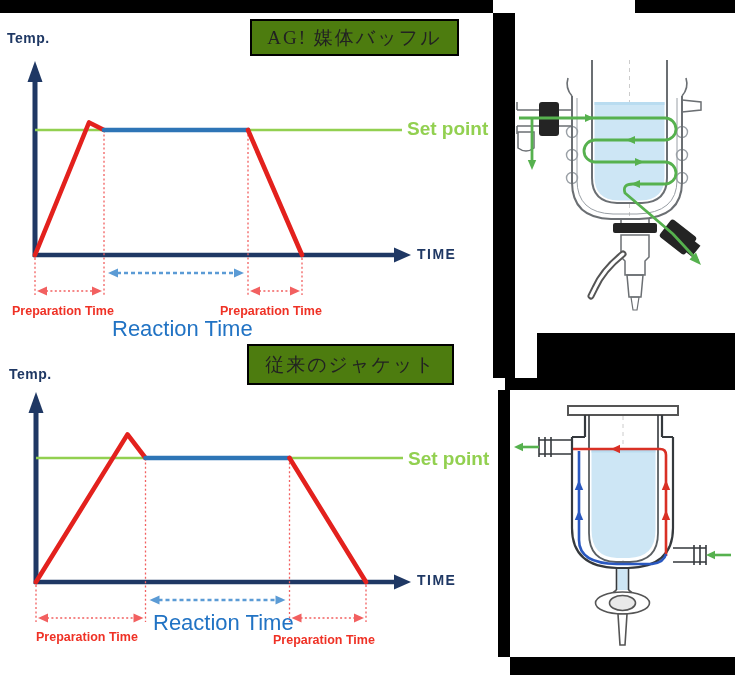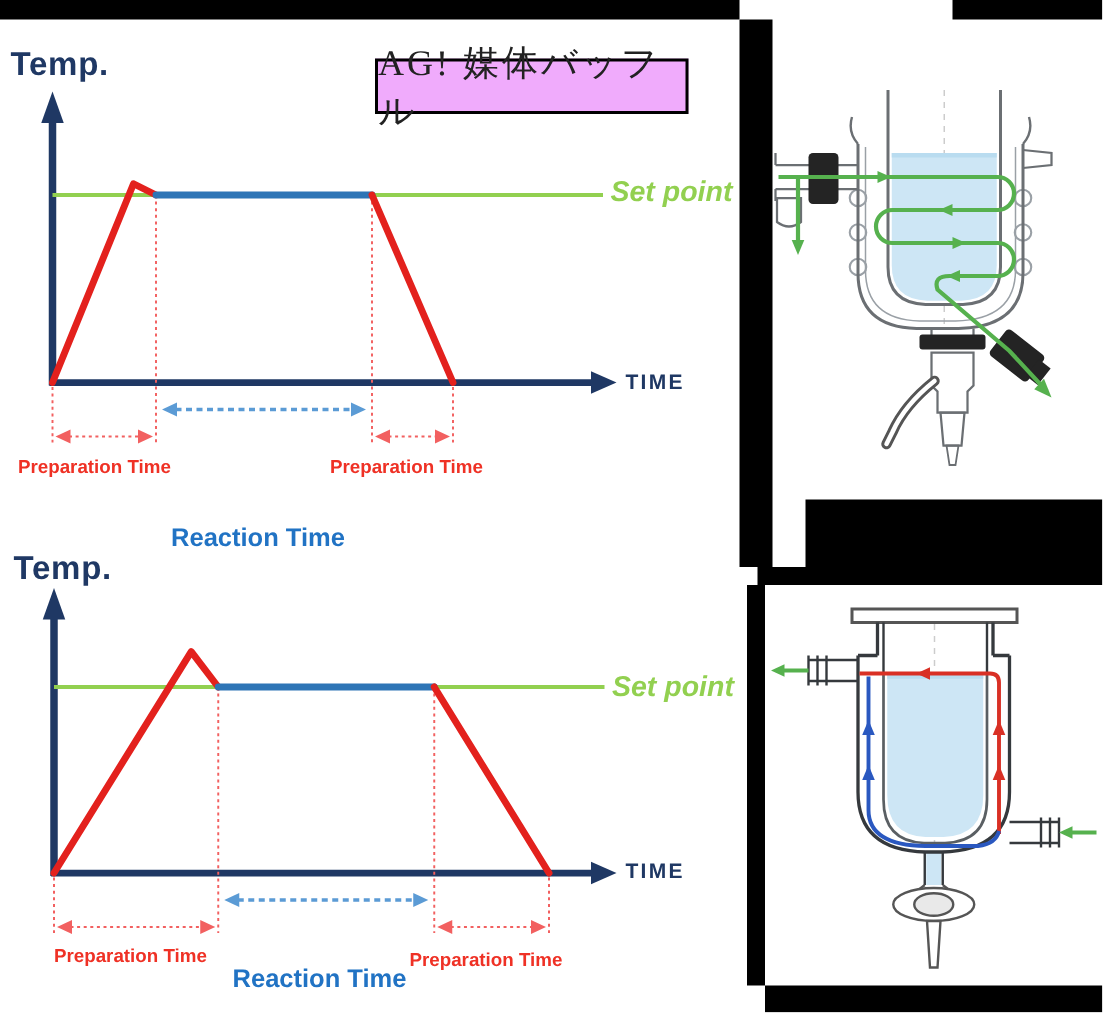--- a/index.html
+++ b/index.html
@@ -2,28 +2,28 @@
 <html style="--navy: #1f3864; --green: #92d050; --ltext: #ef3125; --rtext: #2173c4; --liquid: #cde6f5; --fgreen: #56b14e; --drred: #d93025; --drblue: #2a58c0;"><head>
 <meta charset="utf-8">
 <style>
   html,body{margin:0;padding:0;background:#fff;}
   #stage{position:relative;width:735px;height:675px;background:#fff;overflow:hidden;
          font-family:"Liberation Sans",sans-serif;}
   .blk{position:absolute;background:#000;}
   .chart-svg{position:absolute;left:0;}
   .lbl{position:absolute;white-space:nowrap;}
   .navy-lbl{color:var(--navy);font-weight:700;}
-  .temp-lbl{font-size:22px;letter-spacing:0.5px;}
+  .temp-lbl{font-size:14px;letter-spacing:0.5px;}
   .time-lbl{font-size:14px;letter-spacing:1.5px;}
-  .green-lbl{color:var(--green);font-weight:700;font-size:19px;font-style:italic;}
+  .green-lbl{color:var(--green);font-weight:700;font-size:19px;}
   .prep-lbl{color:var(--ltext);font-size:12.5px;font-weight:700;width:110px;text-align:left;white-space:nowrap;}
-  .react-lbl{color:var(--rtext);font-size:17px;font-weight:700;width:120px;text-align:center;margin-top:33px;}
-  .title-box{position:absolute;border:2px solid #000;background:#f0abfc;display:flex;
+  .react-lbl{color:var(--rtext);font-size:22px;font-weight:400;width:120px;text-align:center;}
+  .title-box{position:absolute;border:2px solid #000;background:#4d7c0f;display:flex;
              align-items:center;justify-content:center;
-             font-family:"Liberation Serif",serif;font-size:24px;color:#222;letter-spacing:2px;margin-top:20px;}
+             font-family:"Liberation Serif",serif;font-size:19px;color:#222;letter-spacing:2px;}
   .axis{color:var(--navy);}
   .panel-svg{position:absolute;}
 </style>
 </head>
 <body>
 
 <div id="stage">
 
   <div class="blk" style="left:0;top:0;width:493px;height:13px"></div>
   <div class="blk" style="left:635px;top:0;width:100px;height:13px"></div>
@@ -91,20 +91,23 @@
         <polygon points="143.5,283 133.5,278.4 133.5,287.6" fill="#f26060"></polygon>
         <line x1="158.5" y1="265" x2="276.5" y2="265" stroke="#5b9bd5" stroke-width="2.4" stroke-dasharray="4 3"></line>
         <polygon points="149.5,265 159.5,260.4 159.5,269.6" fill="#5b9bd5"></polygon>
         <polygon points="285.5,265 275.5,260.4 275.5,269.6" fill="#5b9bd5"></polygon>
         <line x1="300.5" y1="283" x2="355" y2="283" stroke="#f26060" stroke-width="1.4" stroke-dasharray="2 2.4"></line>
         <polygon points="291.5,283 301.5,278.4 301.5,287.6" fill="#f26060"></polygon>
         <polygon points="364,283 354,278.4 354,287.6" fill="#f26060"></polygon>
       </g>
   </svg>
   <div class="lbl navy-lbl temp-lbl" style="left:9px;top:366px">Temp.</div>
+  <div class="title-box" style="left:247px;top:344px;width:203px;height:37px">
+    <span>従来のジャケット</span>
+  </div>
   <div class="lbl green-lbl" style="left:408px;top:448px">Set point</div>
   <div class="lbl navy-lbl time-lbl" style="left:417px;top:572px">TIME</div>
   <div class="lbl prep-lbl" style="left:36px;top:630px">Preparation Time</div>
   <div class="lbl react-lbl" style="left:153px;top:610px">Reaction Time</div>
   <div class="lbl prep-lbl" style="left:273px;top:633px">Preparation Time</div>
 
   <svg class="panel-svg" style="left:515px;top:14px" width="220" height="318" viewBox="0 0 220 318">
     <line x1="114.5" y1="46" x2="114.5" y2="204" stroke="#cccccc" stroke-width="1" stroke-dasharray="4 4"></line>
 
     <g>

